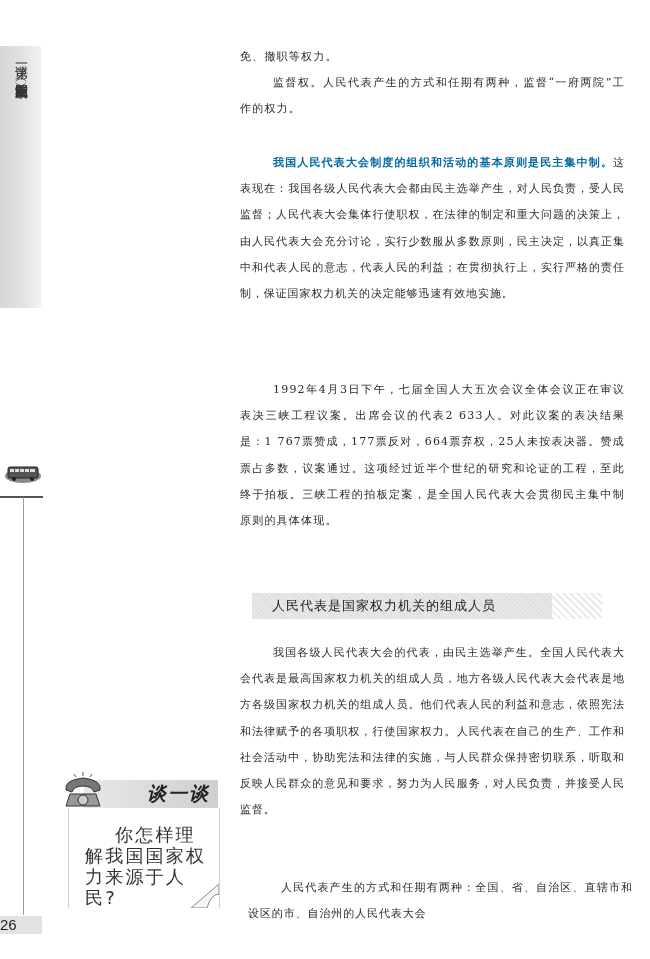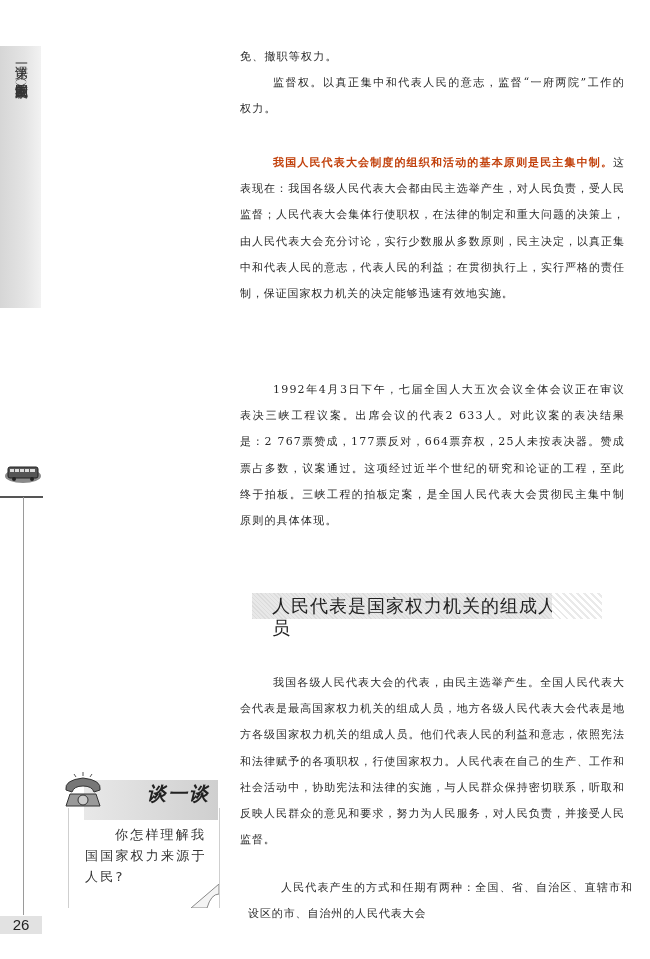--- a/index.html
+++ b/index.html
@@ -19,64 +19,64 @@
     writing-mode: vertical-rl; letter-spacing: 0;
   }
   .side-tab .gap { display: inline-block; height: 18px; }
   .bus-icon {
     position: absolute; left: 4px; top: 464px; width: 38px; height: 20px;
   }
   .h-rule { position: absolute; left: 0; top: 496px; width: 43px; height: 2px; background: #555; }
   .v-rule { position: absolute; left: 23px; top: 497px; width: 1px; height: 418px; background: #9a9a9a; }
   .page-num {
     position: absolute; left: 0; top: 916px; width: 42px; height: 18px;
-    background: #e2e2e2; text-align: center;
+    background: #e2e2e2; text-align: left;
     font-family: "Liberation Sans", sans-serif; font-size: 15px; line-height: 18px; color: #222;
   }
   .content { position: absolute; left: 240px; top: 0; width: 385px; }
   .para {
     position: absolute; left: 0; width: 385px;
     font-size: 11px; line-height: 26.2px; letter-spacing: 1.2px;
     text-align: justify; margin: 0;
   }
   .sans { font-family: "DejaVu Sans", "Liberation Sans", sans-serif; letter-spacing: 0.9px; }
   .indent { text-indent: 33px; }
-  .bold { font-weight: bold; color: #c2410c; }
+  .bold { font-weight: bold; color: #0369a1; }
   .section-heading {
     position: absolute; left: 252px; top: 593px; width: 310px; height: 26px;
     background: repeating-linear-gradient(45deg, #dcdcdc 0px, #dcdcdc 1px, #e8e8e8 1px, #e8e8e8 3px);
   }
   .section-heading span {
     position: absolute; left: 20px; top: 2px;
-    font-family: "DejaVu Sans", "Liberation Sans", sans-serif; font-size: 18px; line-height: 22px;
+    font-family: "DejaVu Sans", "Liberation Sans", sans-serif; font-size: 13px; line-height: 22px;
     letter-spacing: 1px; color: #222;
   }
   .section-heading .fade {
     position: absolute; right: -40px; top: 0; width: 50px; height: 26px;
     background: repeating-linear-gradient(45deg, #eaeaea 0px, #eaeaea 2px, #ffffff 2px, #ffffff 5px);
   }
   .talk-box { position: absolute; left: 60px; top: 770px; width: 158px; height: 140px; }
   .talk-header {
-    position: absolute; left: 24px; top: 10px; width: 134px; height: 40px;
+    position: absolute; left: 24px; top: 10px; width: 134px; height: 28px;
     background: linear-gradient(90deg, #e8e8e8, #cfcfcf);
     text-decoration: underline;
   }
   .talk-header .label {
     position: absolute; right: 8px; top: 1px;
     font-family: "DejaVu Sans", "Liberation Sans", sans-serif; font-size: 19px; font-weight: bold; font-style: italic;
     color: #222; letter-spacing: 2px;
   }
   .talk-phone { position: absolute; left: 0; top: 0; width: 46px; height: 40px; }
   .talk-body {
     position: absolute; left: 8px; top: 38px; width: 150px; height: 100px;
     border-left: 1px solid #cfcfcf; border-right: 1px solid #cfcfcf;
   }
   .talk-body p {
     margin: 0; padding: 16px 0 0 16px; width: 128px;
-    font-family: "DejaVu Sans", "Liberation Sans", sans-serif; font-size: 13px; line-height: 21px;
+    font-family: "DejaVu Sans", "Liberation Sans", sans-serif; font-size: 18px; line-height: 21px;
     letter-spacing: 2.2px; color: #333; text-indent: 30px;
   }
   .curl { position: absolute; right: 0; bottom: 0; width: 28px; height: 24px; }
 </style>
 </head>
 <body>
 
 <div class="side-tab">
   <div class="vtext">
     <span>第一课</span><span class="gap"></span><span>我国的国家制度（上）</span>
@@ -93,24 +93,24 @@
   <rect x="26" y="5" width="5" height="3" fill="#ddd"></rect>
   <circle cx="10" cy="15" r="2" fill="#222"></circle>
     <circle cx="28" cy="15" r="2" fill="#222"></circle>
 </svg>
 <div class="h-rule"></div>
 <div class="v-rule"></div>
 <div class="page-num">26</div>
 
 <div class="content">
   <p class="para" style="top:44px;">免、撤职等权力。</p>
-  <p class="para indent" style="top:70px;">监督权。以真正集中和代表人民的意志，监督“一府两院”工作的权力。</p>
+  <p class="para indent" style="top:70px;">监督权。人民代表产生的方式和任期有两种，监督“一府两院”工作的权力。</p>
   <p class="para indent sans" style="top:150px;"><span class="bold">我国人民代表大会制度的组织和活动的基本原则是民主集中制。</span><span>这表现在：我国各级人民代表大会都由民主选举产生，对人民负责，受人民监督；人民代表大会集体行使职权，在法律的制定和重大问题的决策上，由人民代表大会充分讨论，实行少数服从多数原则，民主决定，以真正集中和代表人民的意志，代表人民的利益；在贯彻执行上，实行严格的责任制，保证国家权力机关的决定能够迅速有效地实施。</span></p>
-  <p class="para indent" style="top:377px;">1992年4月3日下午，七届全国人大五次会议全体会议正在审议表决三峡工程议案。出席会议的代表2 633人。对此议案的表决结果是：2 767票赞成，177票反对，664票弃权，25人未按表决器。赞成票占多数，议案通过。这项经过近半个世纪的研究和论证的工程，至此终于拍板。三峡工程的拍板定案，是全国人民代表大会贯彻民主集中制原则的具体体现。</p>
-  <p class="para indent sans" style="top:670px;">我国各级人民代表大会的代表，由民主选举产生。全国人民代表大会代表是最高国家权力机关的组成人员，地方各级人民代表大会代表是地方各级国家权力机关的组成人员。他们代表人民的利益和意志，依照宪法和法律赋予的各项职权，行使国家权力。人民代表在自己的生产、工作和社会活动中，协助宪法和法律的实施，与人民群众保持密切联系，听取和反映人民群众的意见和要求，努力为人民服务，对人民负责，并接受人民监督。</p>
+  <p class="para indent" style="top:377px;">1992年4月3日下午，七届全国人大五次会议全体会议正在审议表决三峡工程议案。出席会议的代表2 633人。对此议案的表决结果是：1 767票赞成，177票反对，664票弃权，25人未按表决器。赞成票占多数，议案通过。这项经过近半个世纪的研究和论证的工程，至此终于拍板。三峡工程的拍板定案，是全国人民代表大会贯彻民主集中制原则的具体体现。</p>
+  <p class="para indent sans" style="top:640px;">我国各级人民代表大会的代表，由民主选举产生。全国人民代表大会代表是最高国家权力机关的组成人员，地方各级人民代表大会代表是地方各级国家权力机关的组成人员。他们代表人民的利益和意志，依照宪法和法律赋予的各项职权，行使国家权力。人民代表在自己的生产、工作和社会活动中，协助宪法和法律的实施，与人民群众保持密切联系，听取和反映人民群众的意见和要求，努力为人民服务，对人民负责，并接受人民监督。</p>
   <p class="para indent sans" style="top:875px;margin-left:8px;">人民代表产生的方式和任期有两种：全国、省、自治区、直辖市和设区的市、自治州的人民代表大会</p>
 </div>
 
 <div class="section-heading">
   <span>人民代表是国家权力机关的组成人员</span>
   <div class="fade"></div>
 </div>
 
 <div class="talk-box">
   <div class="talk-header">

